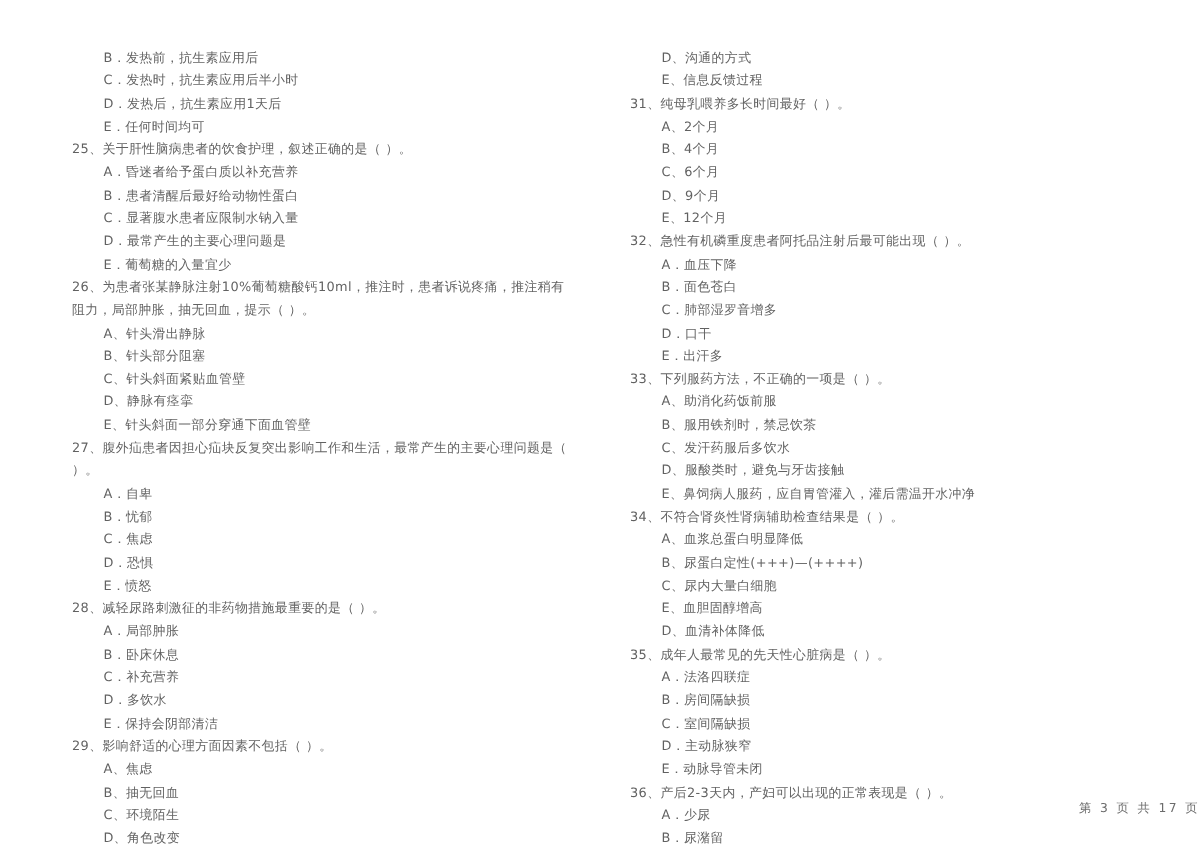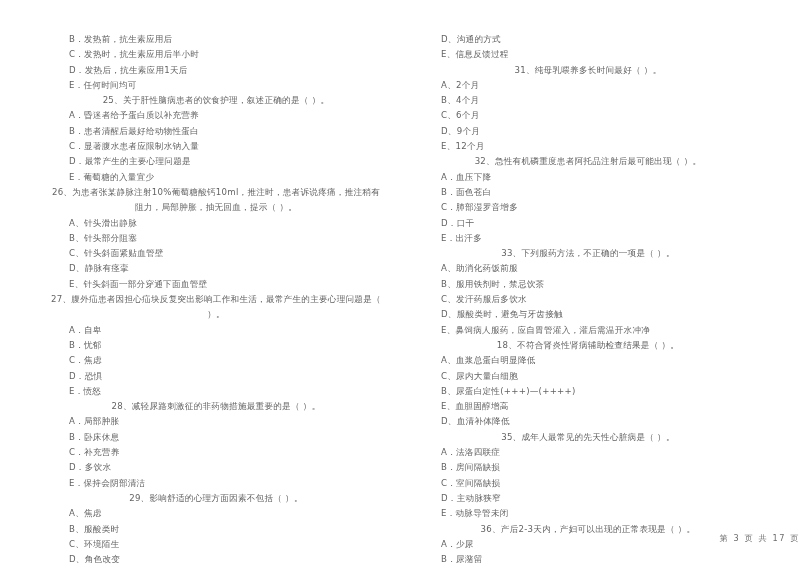--- a/index.html
+++ b/index.html
@@ -38,21 +38,20 @@
     letter-spacing: 0.25px;
     color: #4f4f4f;
     text-indent: 0;
     margin: 0;
     padding: 0;
     white-space: normal;
     word-break: break-all;
   }
   .q-stem {
     padding-left: 0;
-    text-align: center;
   }
   .opt {
     font-size: 8.6px;
     line-height: 15.3px;
     letter-spacing: 0.25px;
     color: #4f4f4f;
     padding-left: 21px;
     margin: 0;
     word-break: break-all;
   }
@@ -103,21 +102,21 @@
         <div class="opt">D．恐惧</div>
         <div class="opt">E．愤怒</div>
         <div class="q q-stem">28、减轻尿路刺激征的非药物措施最重要的是（    ）。</div>
         <div class="opt">A．局部肿胀</div>
         <div class="opt">B．卧床休息</div>
         <div class="opt">C．补充营养</div>
         <div class="opt">D．多饮水</div>
         <div class="opt">E．保持会阴部清洁</div>
         <div class="q q-stem">29、影响舒适的心理方面因素不包括（    ）。</div>
         <div class="opt">A、焦虑</div>
-        <div class="opt">B、服酸类时</div>
+        <div class="opt">B、抽无回血</div>
         <div class="opt">C、环境陌生</div>
         <div class="opt">D、角色改变</div>
       </div>
 
     <div class="col" id="right-col">
         <div class="opt">D、沟通的方式</div>
         <div class="opt">E、信息反馈过程</div>
         <div class="q q-stem">31、纯母乳喂养多长时间最好（    ）。</div>
         <div class="opt">A、2个月</div>
         <div class="opt">B、4个月</div>
@@ -129,24 +128,24 @@
         <div class="opt">B．面色苍白</div>
         <div class="opt">C．肺部湿罗音增多</div>
         <div class="opt">D．口干</div>
         <div class="opt">E．出汗多</div>
         <div class="q q-stem">33、下列服药方法，不正确的一项是（    ）。</div>
         <div class="opt">A、助消化药饭前服</div>
         <div class="opt">B、服用铁剂时，禁忌饮茶</div>
         <div class="opt">C、发汗药服后多饮水</div>
         <div class="opt">D、服酸类时，避免与牙齿接触</div>
         <div class="opt">E、鼻饲病人服药，应自胃管灌入，灌后需温开水冲净</div>
-        <div class="q q-stem">18、不符合肾炎性肾病辅助检查结果是（    ）。</div>
+        <div class="q q-stem">34、不符合肾炎性肾病辅助检查结果是（    ）。</div>
         <div class="opt">A、血浆总蛋白明显降低</div>
+        <div class="opt">B、尿蛋白定性(+++)—(++++)</div>
         <div class="opt">C、尿内大量白细胞</div>
-        <div class="opt">B、尿蛋白定性(+++)—(++++)</div>
         <div class="opt">E、血胆固醇增高</div>
         <div class="opt">D、血清补体降低</div>
         <div class="q q-stem">35、成年人最常见的先天性心脏病是（    ）。</div>
         <div class="opt">A．法洛四联症</div>
         <div class="opt">B．房间隔缺损</div>
         <div class="opt">C．室间隔缺损</div>
         <div class="opt">D．主动脉狭窄</div>
         <div class="opt">E．动脉导管未闭</div>
         <div class="q q-stem">36、产后2-3天内，产妇可以出现的正常表现是（    ）。</div>
         <div class="opt">A．少尿</div>

